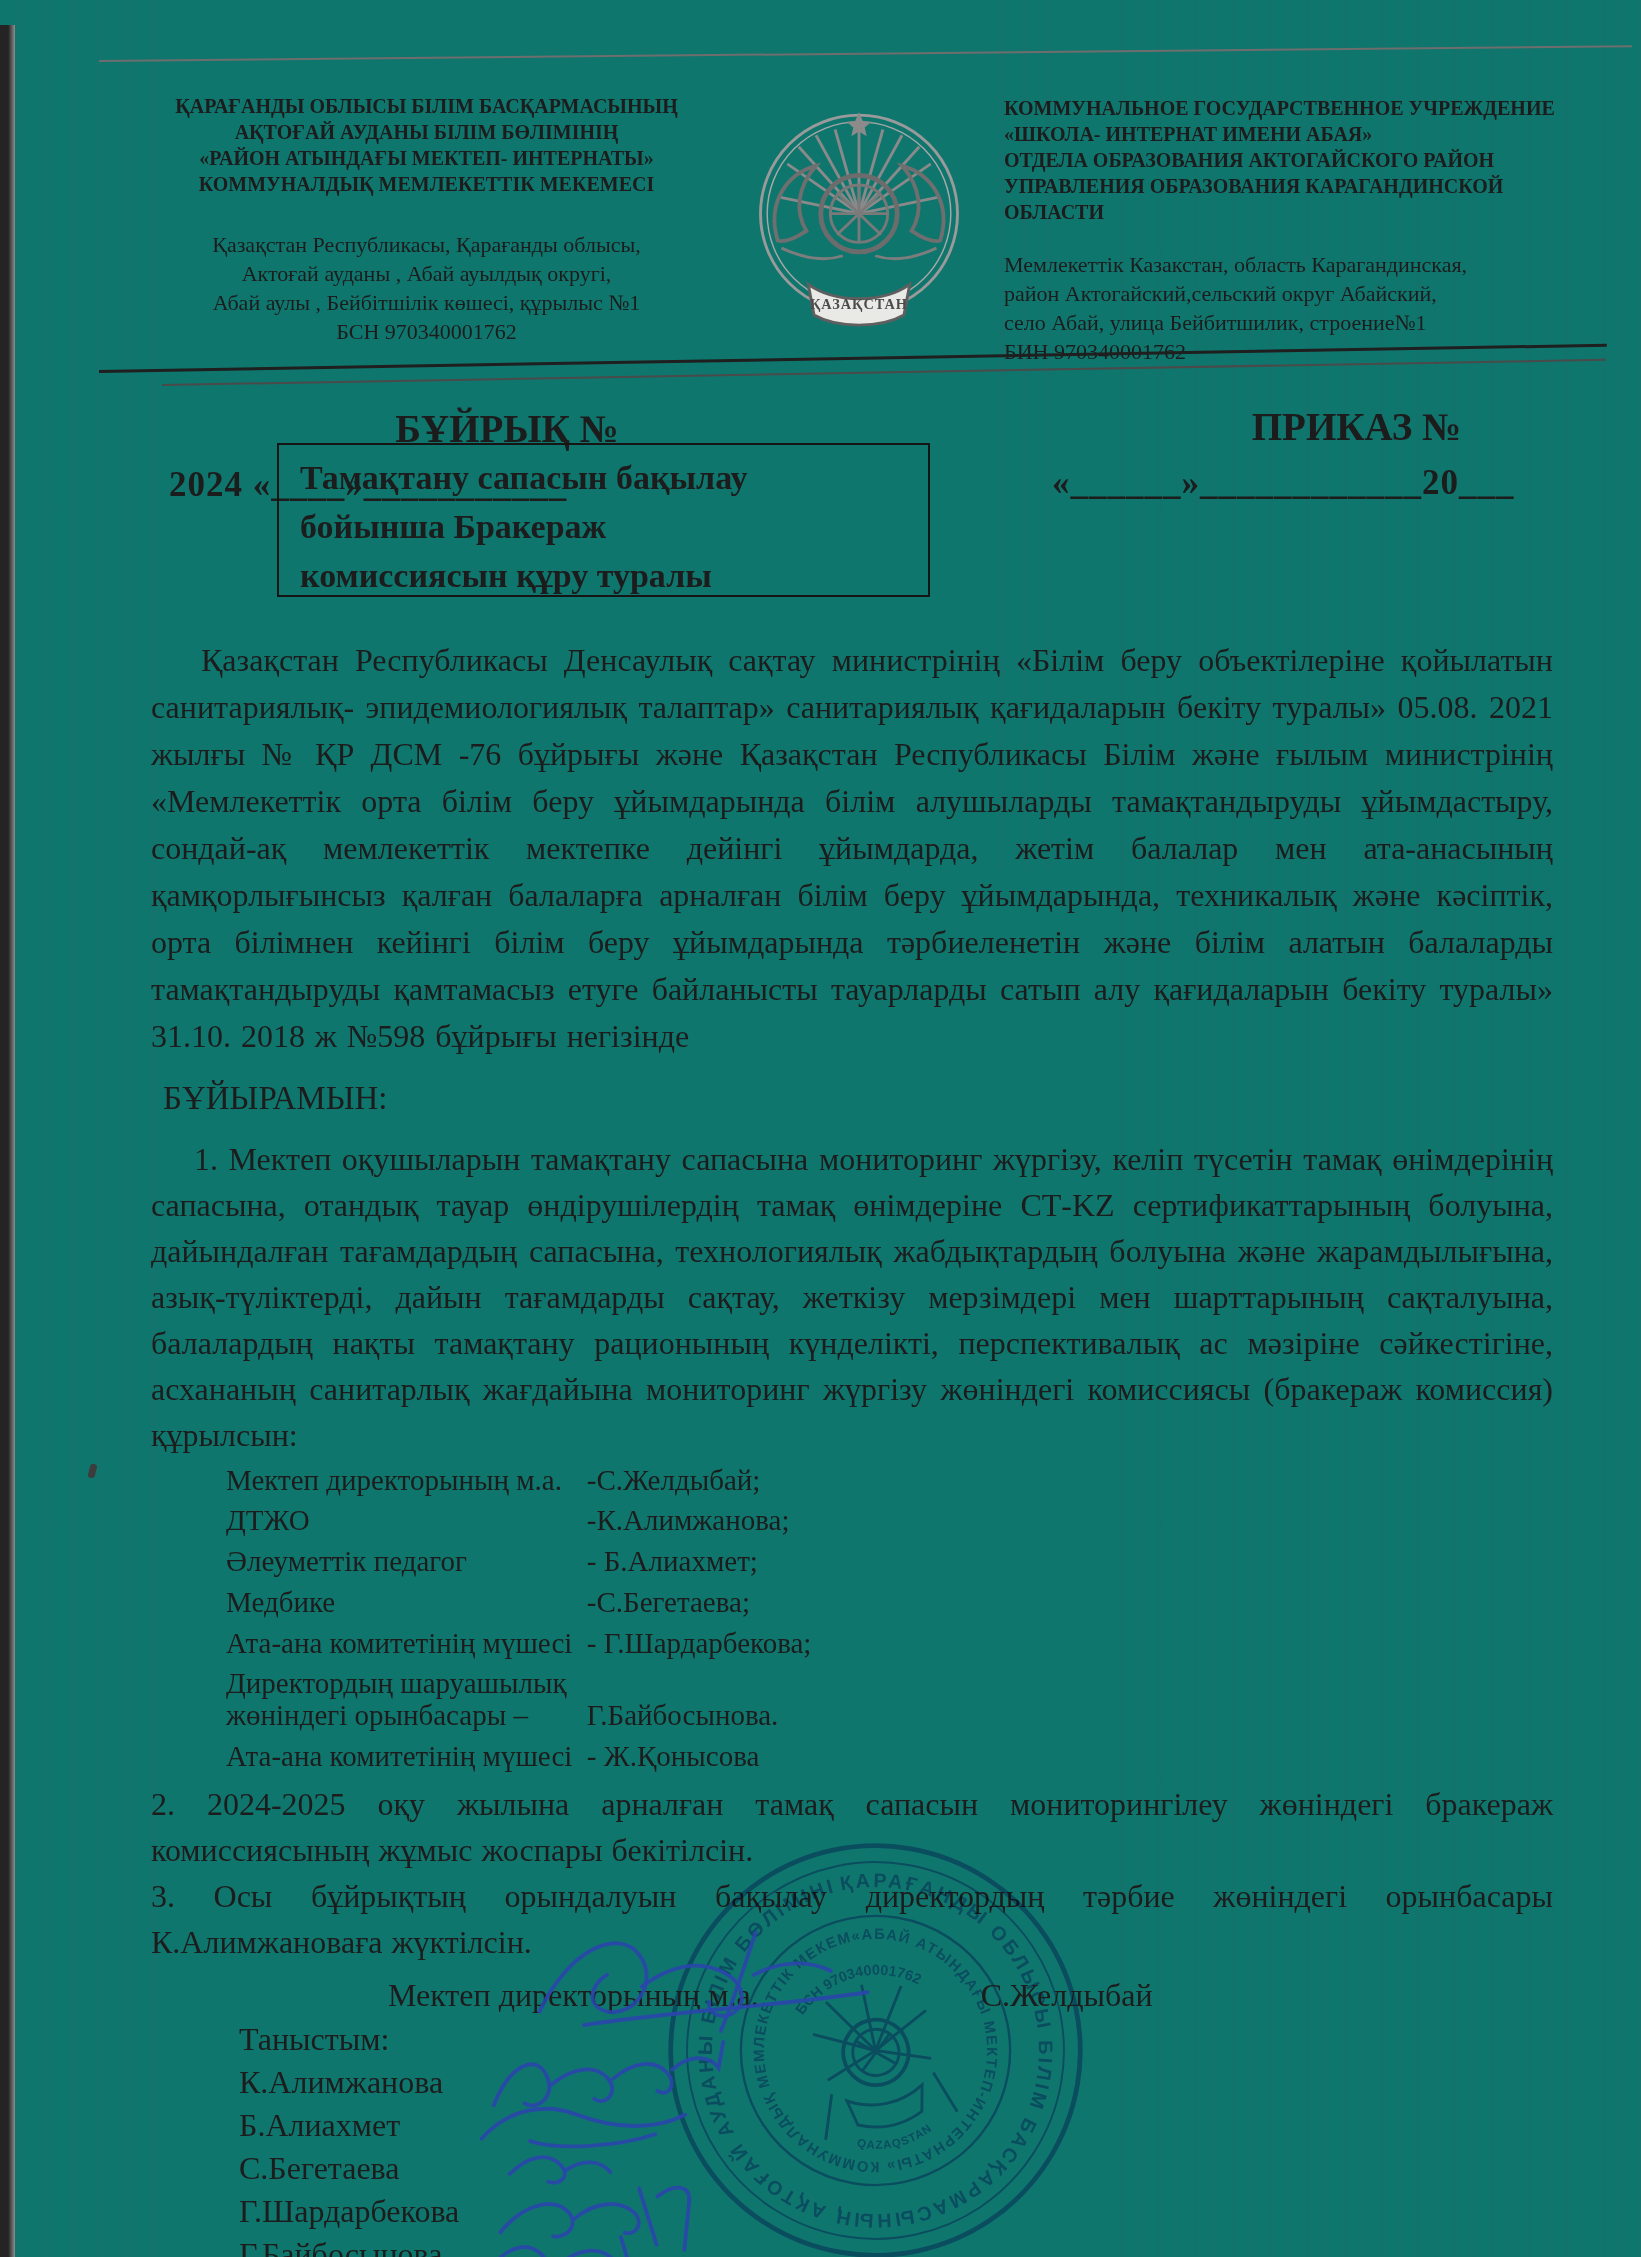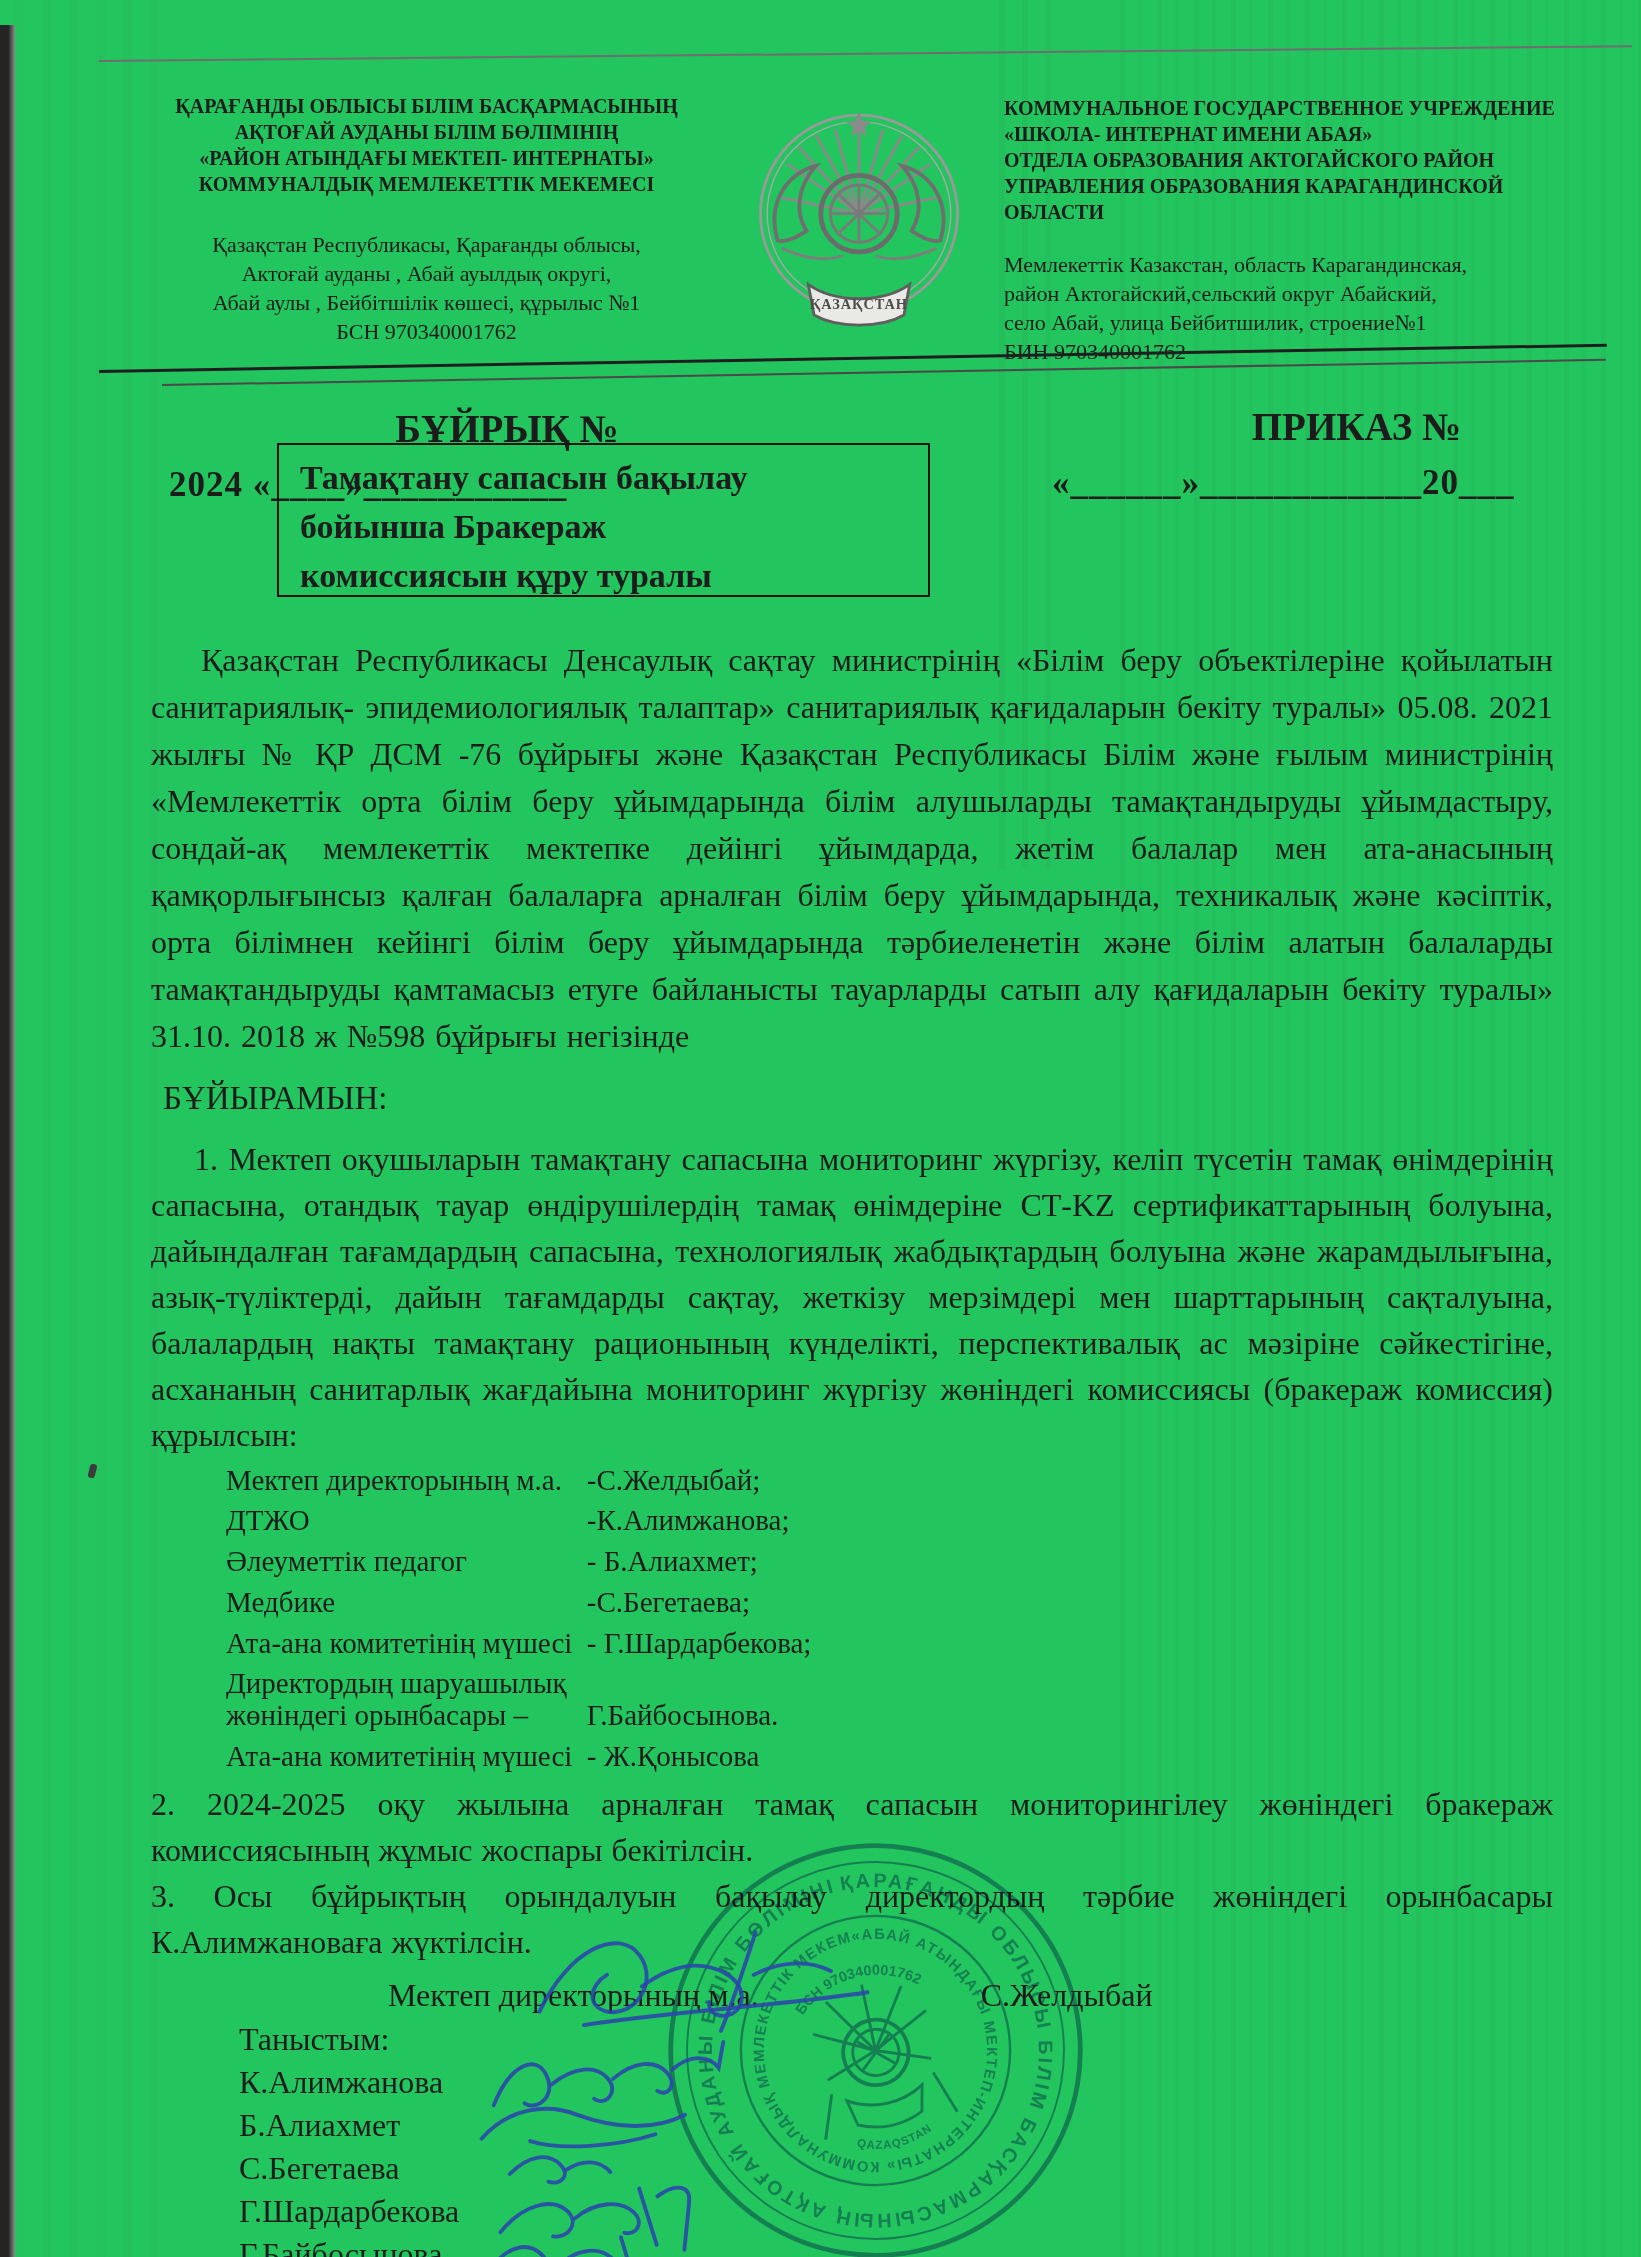--- a/index.html
+++ b/index.html
@@ -1,16 +1,16 @@
 <!DOCTYPE html>
 <html><head>
 <meta charset="utf-8">
 <style>
   html,body{margin:0;padding:0;background:#8a8a8a;}
-  .page{position:relative;width:1641px;height:2257px;margin:0 auto;background:#22c55e;
+  .page{position:relative;width:1641px;height:2257px;margin:0 auto;background:#0f766e;
         overflow:hidden;font-family:"Liberation Serif",serif;color:#1c1c1c;}
   
   .scan-edge-left{position:absolute;left:0;top:25px;width:14.5px;height:2232px;
         background:linear-gradient(90deg,#242424 0 55%,#8d8d8d);}
   .scan-streaks{position:absolute;right:0;top:0;width:521px;height:100%;pointer-events:none;
         background:repeating-linear-gradient(90deg,rgba(70,70,70,.055) 0 4.8px,transparent 4.8px 18.3px,
         rgba(70,70,70,.03) 18.3px 22px,transparent 22px 37px);}
   .scan-streaks-mid{position:absolute;left:999px;top:0;width:68px;height:869px;pointer-events:none;
         background:repeating-linear-gradient(90deg,rgba(70,70,70,.05) 0 5.8px,transparent 5.8px 23px);}
   .scan-mottle{position:absolute;left:14.5px;top:0;width:145px;height:100%;pointer-events:none;

